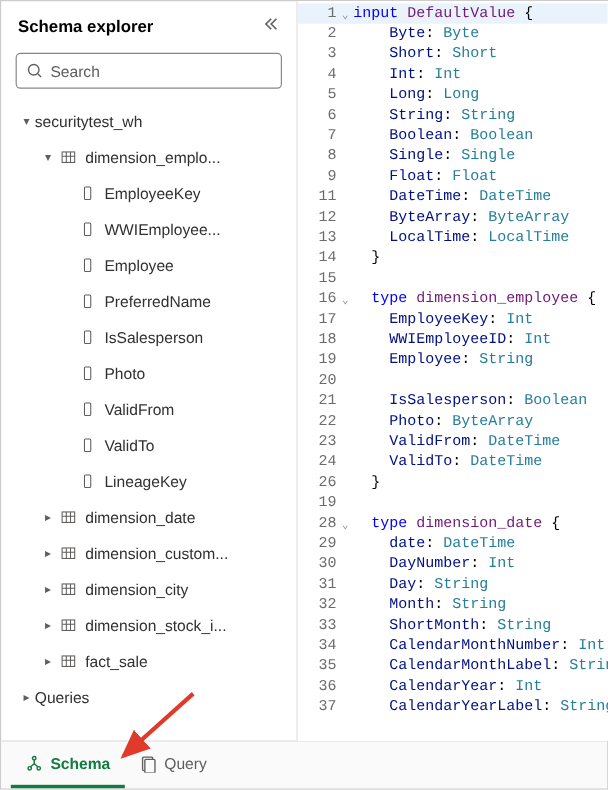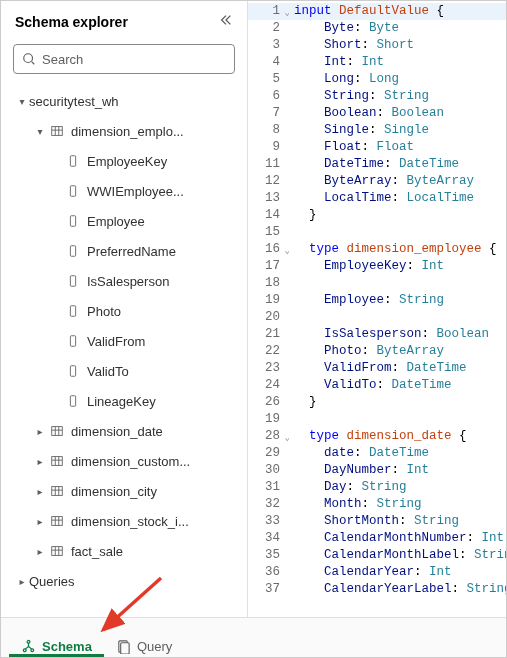--- a/index.html
+++ b/index.html
@@ -139,38 +139,38 @@
   }
   .fold {
     position: absolute;
     right: -2px;
     top: 2px;
     font-size: 9px;
     color: #888;
   }
   .code-text { padding-left: 6px; }
   .kw { color: #0000ff; }
-  .ty { color: #c2410c; text-align: right; }
+  .ty { color: #701a75; text-align: right; }
   .fld { color: #001080; }
   .typref { color: #267f99; }
   .pun { color: #000; }
 
   
   .bottom-tabs {
     height: 40px;
     border-top: 1px solid #e1dfdd;
     display: flex;
     align-items: stretch;
     padding: 0 8px;
     position: relative;
     background: #fafafa;
   }
   .btab {
     display: flex;
-    align-items: flex-end;
+    align-items: center;
     gap: 6px;
     padding: 0 12px;
     cursor: pointer;
     font-size: 13px;
     color: #605e5c;
     border-bottom: 3px solid transparent;
   }
   .btab.active {
     color: #107c41;
     border-bottom-color: #107c41;
@@ -372,21 +372,21 @@
       <div class="code-line"><div class="gutter">7</div><div class="code-text">    <span class="fld">Boolean</span><span class="pun">: </span><span class="typref">Boolean</span></div></div>
       <div class="code-line"><div class="gutter">8</div><div class="code-text">    <span class="fld">Single</span><span class="pun">: </span><span class="typref">Single</span></div></div>
       <div class="code-line"><div class="gutter">9</div><div class="code-text">    <span class="fld">Float</span><span class="pun">: </span><span class="typref">Float</span></div></div>
       <div class="code-line"><div class="gutter">11</div><div class="code-text">    <span class="fld">DateTime</span><span class="pun">: </span><span class="typref">DateTime</span></div></div>
       <div class="code-line"><div class="gutter">12</div><div class="code-text">    <span class="fld">ByteArray</span><span class="pun">: </span><span class="typref">ByteArray</span></div></div>
       <div class="code-line"><div class="gutter">13</div><div class="code-text">    <span class="fld">LocalTime</span><span class="pun">: </span><span class="typref">LocalTime</span></div></div>
       <div class="code-line"><div class="gutter">14</div><div class="code-text">  <span class="pun">}</span></div></div>
       <div class="code-line"><div class="gutter">15</div><div class="code-text"></div></div>
       <div class="code-line"><div class="gutter">16<span class="fold">⌄</span></div><div class="code-text">  <span class="kw">type</span> <span class="ty">dimension_employee</span> <span class="pun">{</span></div></div>
       <div class="code-line"><div class="gutter">17</div><div class="code-text">    <span class="fld">EmployeeKey</span><span class="pun">: </span><span class="typref">Int</span></div></div>
-      <div class="code-line"><div class="gutter">18</div></div>
+      <div class="code-line"><div class="gutter">18</div><div class="code-text">    <span class="fld">WWIEmployeeID</span><span class="pun">: </span><span class="typref">Int</span></div></div>
       <div class="code-line"><div class="gutter">19</div><div class="code-text">    <span class="fld">Employee</span><span class="pun">: </span><span class="typref">String</span></div></div>
       <div class="code-line"><div class="gutter">20</div></div>
       <div class="code-line"><div class="gutter">21</div><div class="code-text">    <span class="fld">IsSalesperson</span><span class="pun">: </span><span class="typref">Boolean</span></div></div>
       <div class="code-line"><div class="gutter">22</div><div class="code-text">    <span class="fld">Photo</span><span class="pun">: </span><span class="typref">ByteArray</span></div></div>
       <div class="code-line"><div class="gutter">23</div><div class="code-text">    <span class="fld">ValidFrom</span><span class="pun">: </span><span class="typref">DateTime</span></div></div>
       <div class="code-line"><div class="gutter">24</div><div class="code-text">    <span class="fld">ValidTo</span><span class="pun">: </span><span class="typref">DateTime</span></div></div>
       <div class="code-line"><div class="gutter">26</div><div class="code-text">  <span class="pun">}</span></div></div>
       <div class="code-line"><div class="gutter">19</div><div class="code-text"></div></div>
       <div class="code-line"><div class="gutter">28<span class="fold">⌄</span></div><div class="code-text">  <span class="kw">type</span> <span class="ty">dimension_date</span> <span class="pun">{</span></div></div>
       <div class="code-line"><div class="gutter">29</div><div class="code-text">    <span class="fld">date</span><span class="pun">: </span><span class="typref">DateTime</span></div></div>

